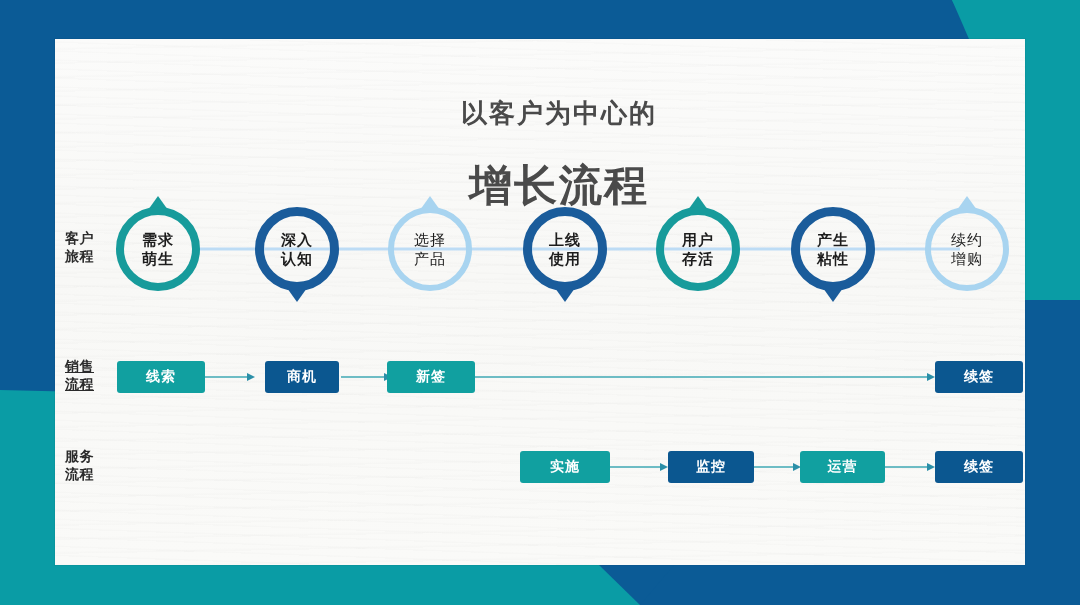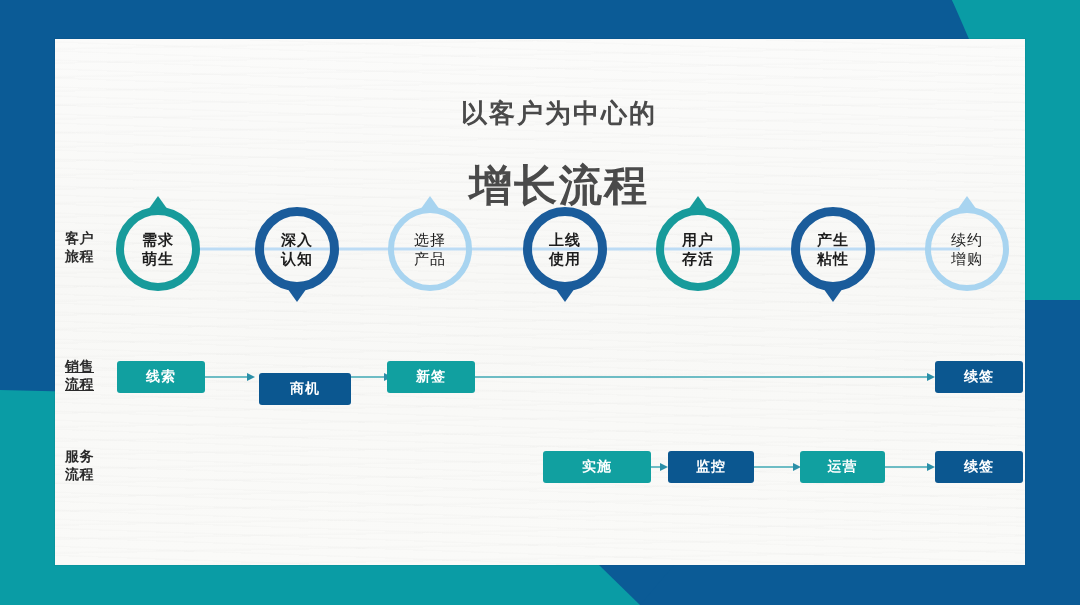--- a/index.html
+++ b/index.html
@@ -156,37 +156,37 @@
     <svg style="position:absolute;left:0;top:0;width:970px;height:526px;" viewBox="0 0 970 526">
       <line x1="149" y1="338" x2="192" y2="338" stroke="#3FA9B4" stroke-width="1.6"></line>
       <polygon points="192,334 200,338 192,342" fill="#2B8FA8"></polygon>
       <line x1="286" y1="338" x2="329" y2="338" stroke="#3FA9B4" stroke-width="1.6"></line>
       <polygon points="329,334 337,338 329,342" fill="#2B8FA8"></polygon>
       <line x1="420" y1="338" x2="872" y2="338" stroke="#3FA9B4" stroke-width="1.6"></line>
       <polygon points="872,334 880,338 872,342" fill="#2B8FA8"></polygon>
     </svg>
     <div id="sales-boxes">
         <div class="fbox" style="left: 62px; top: 322px; width: 88px; background: rgb(17, 160, 160);">线索</div>
-        <div class="fbox" style="left: 204px; top: 322px; width: 92px; background: rgb(11, 87, 144); margin-top: 12px;">商机</div>
+        <div class="fbox" style="left: 210px; top: 322px; width: 74px; background: rgb(11, 87, 144);">商机</div>
         <div class="fbox" style="left: 332px; top: 322px; width: 88px; background: rgb(17, 160, 160);">新签</div>
         <div class="fbox" style="left: 880px; top: 322px; width: 88px; background: rgb(11, 87, 144);">续签</div>
       </div>
   </div>
 
   <div>
     <div class="rowlabel" style="left:10px; top:408px; width:60px;">服务
 流程</div>
     <svg style="position:absolute;left:0;top:0;width:970px;height:526px;" viewBox="0 0 970 526">
       <line x1="555" y1="428" x2="605" y2="428" stroke="#3FA9B4" stroke-width="1.6"></line>
       <polygon points="605,424 613,428 605,432" fill="#2B8FA8"></polygon>
       <line x1="698" y1="428" x2="738" y2="428" stroke="#3FA9B4" stroke-width="1.6"></line>
       <polygon points="738,424 746,428 738,432" fill="#2B8FA8"></polygon>
       <line x1="829" y1="428" x2="872" y2="428" stroke="#3FA9B4" stroke-width="1.6"></line>
       <polygon points="872,424 880,428 872,432" fill="#2B8FA8"></polygon>
     </svg>
     <div id="service-boxes">
-        <div class="fbox" style="left: 488px; top: 412px; width: 108px; background: rgb(17, 160, 160);">实施</div>
+        <div class="fbox" style="left: 465px; top: 412px; width: 90px; background: rgb(17, 160, 160);">实施</div>
         <div class="fbox" style="left: 613px; top: 412px; width: 86px; background: rgb(11, 87, 144);">监控</div>
         <div class="fbox" style="left: 745px; top: 412px; width: 85px; background: rgb(17, 160, 160);">运营</div>
         <div class="fbox" style="left: 880px; top: 412px; width: 88px; background: rgb(11, 87, 144);">续签</div>
       </div>
   </div>
 </div>
 
 </body></html>

